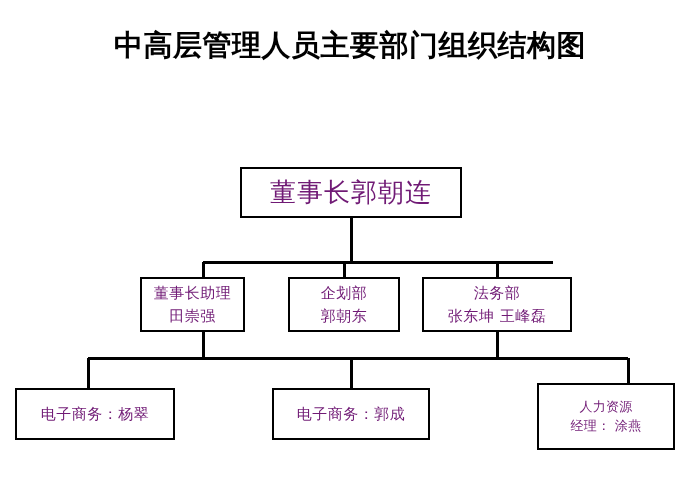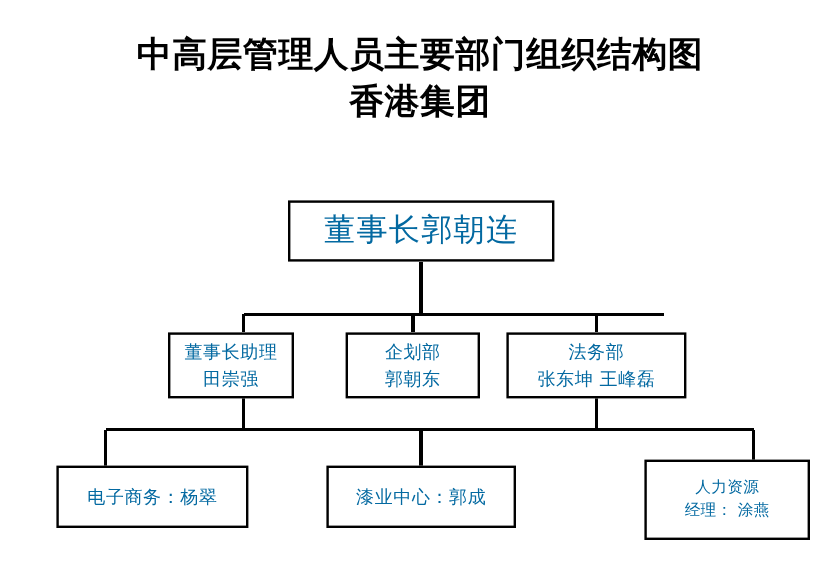--- a/index.html
+++ b/index.html
@@ -46,21 +46,21 @@
     display: flex;
     flex-direction: column;
     align-items: center;
     justify-content: center;
     text-align: center;
     z-index: 2;
   }
   .node-line {
     display: block;
     white-space: nowrap;
-    color: #0369a1;
+    color: #701a75;
   }
   .node-root .node-line {
     font-size: 26px;
     letter-spacing: 1px;
     line-height: 1.1;
   }
   .node-mid .node-line {
     font-size: 15px;
     letter-spacing: 0.5px;
     line-height: 1.5;
@@ -76,21 +76,20 @@
     line-height: 1.45;
   }
 </style>
 </head>
 <body>
 
 <div id="page">
 
   <div id="title-block">
     <div class="title-line">中高层管理人员主要部门组织结构图</div>
-    <div class="title-line">香港集团</div>
   </div>
 
   <svg id="chart-svg" viewBox="0 0 700 483">
     <g stroke="#000000" stroke-width="3" fill="none" shape-rendering="crispEdges">
 
       <line x1="351" y1="218" x2="351" y2="262"></line>
 
       <line x1="203" y1="262" x2="553" y2="262"></line>
 
       <line x1="203" y1="262" x2="203" y2="277"></line>
@@ -120,26 +119,26 @@
   <div class="node-box node-mid" style="left:288px; top:277px; width:112px; height:55px;">
     <span class="node-line">企划部</span>
     <span class="node-line">郭朝东</span>
   </div>
 
   <div class="node-box node-mid" style="left:422px; top:277px; width:150px; height:55px;">
     <span class="node-line">法务部</span>
     <span class="node-line">张东坤 王峰磊</span>
   </div>
 
-  <div class="node-box node-leaf" style="left:15px; top:388px; width:160px; height:52px;margin-left:32px;">
+  <div class="node-box node-leaf" style="left:15px; top:388px; width:160px; height:52px;">
     <span class="node-line">电子商务：杨翠</span>
   </div>
 
   <div class="node-box node-leaf" style="left:272px; top:388px; width:158px; height:52px;">
-    <span class="node-line">漆业中心：郭成</span>
+    <span class="node-line">电子商务：郭成</span>
   </div>
 
   <div class="node-box node-leaf-multi" style="left:537px; top:383px; width:138px; height:67px;">
     <span class="node-line">人力资源</span>
     <span class="node-line">经理： 涂燕</span>
   </div>
 
 </div>
 
 </body></html>

